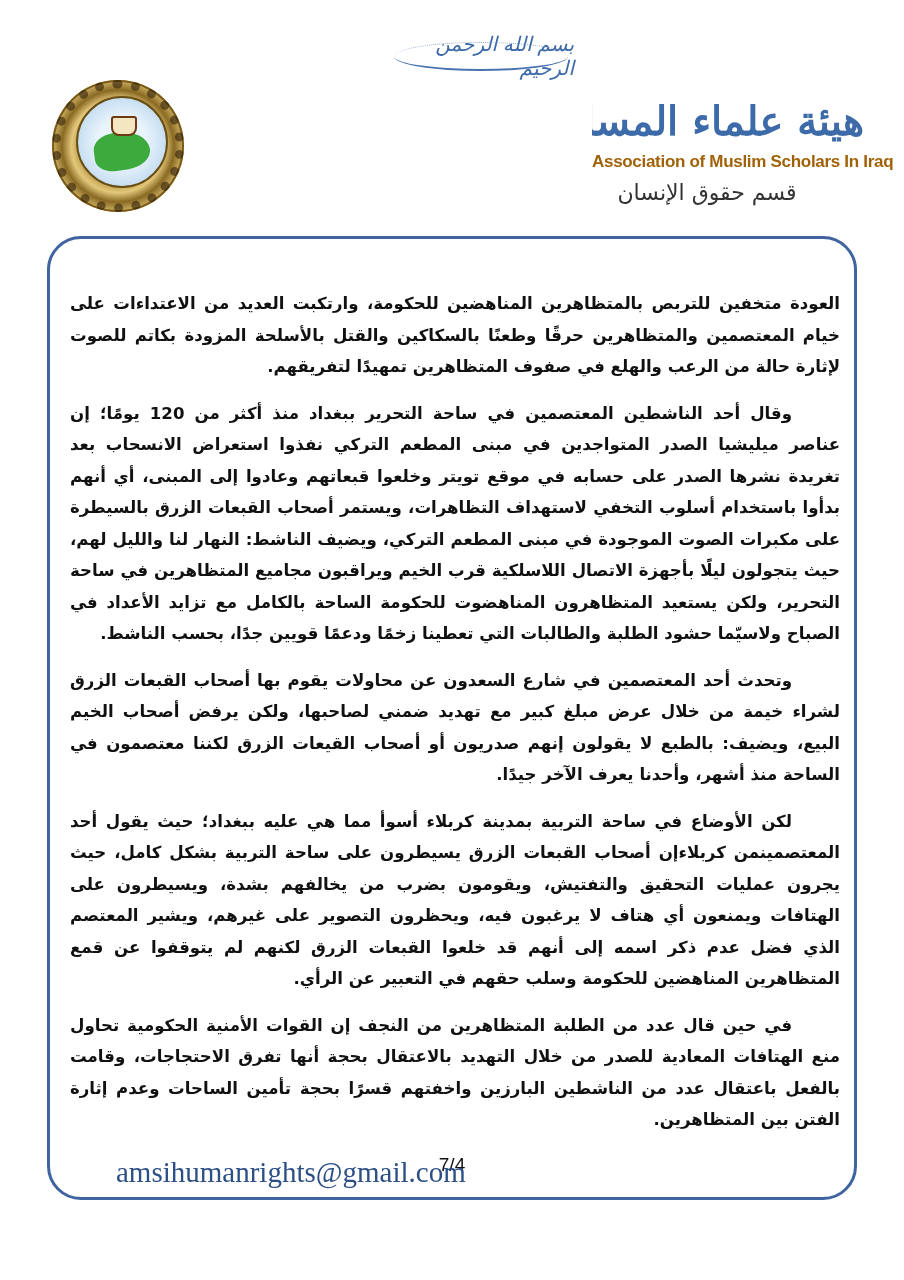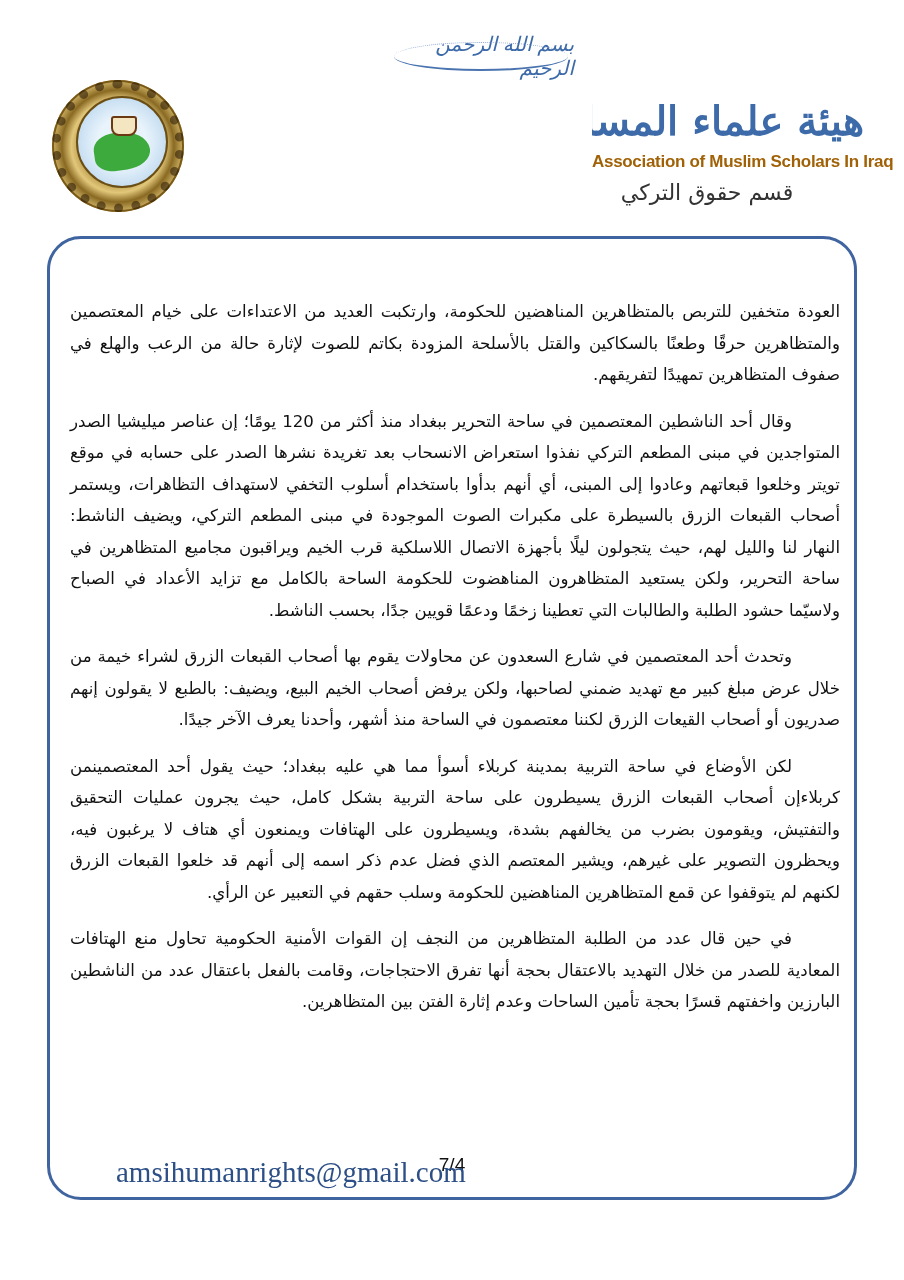--- a/index.html
+++ b/index.html
@@ -56,21 +56,21 @@
   }
   .frame {
     position: absolute; left: 47px; top: 236px; width: 810px; height: 964px;
     border: 3px solid #3f64a0; border-radius: 34px; box-sizing: border-box;
   }
   .content {
     position: absolute; left: 70px; top: 284px; width: 770px;
     direction: rtl; text-align: justify; text-align-last: right;
     font-family: "DejaVu Sans", sans-serif; font-size: 16.6px; line-height: 31.5px; color: #111;
   }
-  .content p { margin: 12px 0 15px 0; }
+  .content p { margin: 4px 0 15px 0; font-weight: bold; }
   .content p.indent { text-indent: 48px; }
   .page-num {
     position: absolute; left: 400px; top: 1154px; width: 104px; text-align: center;
     font-family: "Liberation Sans", sans-serif; font-size: 19px; color: #111;
   }
   .email {
     position: absolute; left: 116px; top: 1156px;
     font-family: "Liberation Serif", serif; font-size: 29px; color: #2c4f86;
   }
 </style>
@@ -85,21 +85,21 @@
 <div class="seal">
   <div class="ring-text"></div>
   <div class="inner">
     <div class="map"></div>
     <div class="book"></div>
   </div>
 </div>
 
 <div class="org-arabic">هيئة علماء المسلمين في العراق</div>
 <div class="org-english">Association of Muslim  Scholars In Iraq</div>
-<div class="dept">قسم حقوق التركي</div>
+<div class="dept">قسم حقوق الإنسان</div>
 
 <div class="frame"></div>
 
 <div class="content">
   <p>العودة متخفين للتربص بالمتظاهرين المناهضين للحكومة، وارتكبت العديد من الاعتداءات على خيام المعتصمين والمتظاهرين حرقًا وطعنًا بالسكاكين والقتل بالأسلحة المزودة بكاتم للصوت لإثارة حالة من الرعب والهلع في صفوف المتظاهرين تمهيدًا لتفريقهم.</p>
   <p class="indent">وقال أحد الناشطين المعتصمين في ساحة التحرير ببغداد منذ أكثر من 120 يومًا؛ إن عناصر ميليشيا الصدر المتواجدين في مبنى المطعم التركي نفذوا استعراض الانسحاب بعد تغريدة نشرها الصدر على حسابه في موقع تويتر وخلعوا قبعاتهم وعادوا إلى المبنى، أي أنهم بدأوا باستخدام أسلوب التخفي لاستهداف التظاهرات، ويستمر أصحاب القبعات الزرق بالسيطرة على مكبرات الصوت الموجودة في مبنى المطعم التركي، ويضيف الناشط: النهار لنا والليل لهم، حيث يتجولون ليلًا بأجهزة الاتصال اللاسلكية قرب الخيم ويراقبون مجاميع المتظاهرين في ساحة التحرير، ولكن يستعيد المتظاهرون المناهضوت للحكومة الساحة بالكامل مع تزايد الأعداد في الصباح ولاسيّما حشود الطلبة والطالبات التي تعطينا زخمًا ودعمًا قويين جدًا، بحسب الناشط.</p>
   <p class="indent">وتحدث أحد المعتصمين في شارع السعدون عن محاولات يقوم بها أصحاب القبعات الزرق لشراء خيمة من خلال عرض مبلغ كبير مع تهديد ضمني لصاحبها، ولكن يرفض أصحاب الخيم البيع، ويضيف: بالطبع لا يقولون إنهم صدريون أو أصحاب القيعات الزرق لكننا معتصمون في الساحة منذ أشهر، وأحدنا يعرف الآخر جيدًا.</p>
   <p class="indent">لكن الأوضاع في ساحة التربية بمدينة كربلاء أسوأ مما هي عليه ببغداد؛ حيث يقول أحد المعتصمينمن كربلاءإن أصحاب القبعات الزرق يسيطرون على ساحة التربية بشكل كامل، حيث يجرون عمليات التحقيق والتفتيش، ويقومون بضرب من يخالفهم بشدة، ويسيطرون على الهتافات ويمنعون أي هتاف لا يرغبون فيه، ويحظرون التصوير على غيرهم، ويشير المعتصم الذي فضل عدم ذكر اسمه إلى أنهم قد خلعوا القبعات الزرق لكنهم لم يتوقفوا عن قمع المتظاهرين المناهضين للحكومة وسلب حقهم في التعبير عن الرأي.</p>
   <p class="indent">في حين قال عدد من الطلبة المتظاهرين من النجف إن القوات الأمنية الحكومية تحاول منع الهتافات المعادية للصدر من خلال التهديد بالاعتقال بحجة أنها تفرق الاحتجاجات، وقامت بالفعل باعتقال عدد من الناشطين البارزين واخفتهم قسرًا بحجة تأمين الساحات وعدم إثارة الفتن بين المتظاهرين.</p>
 </div>

